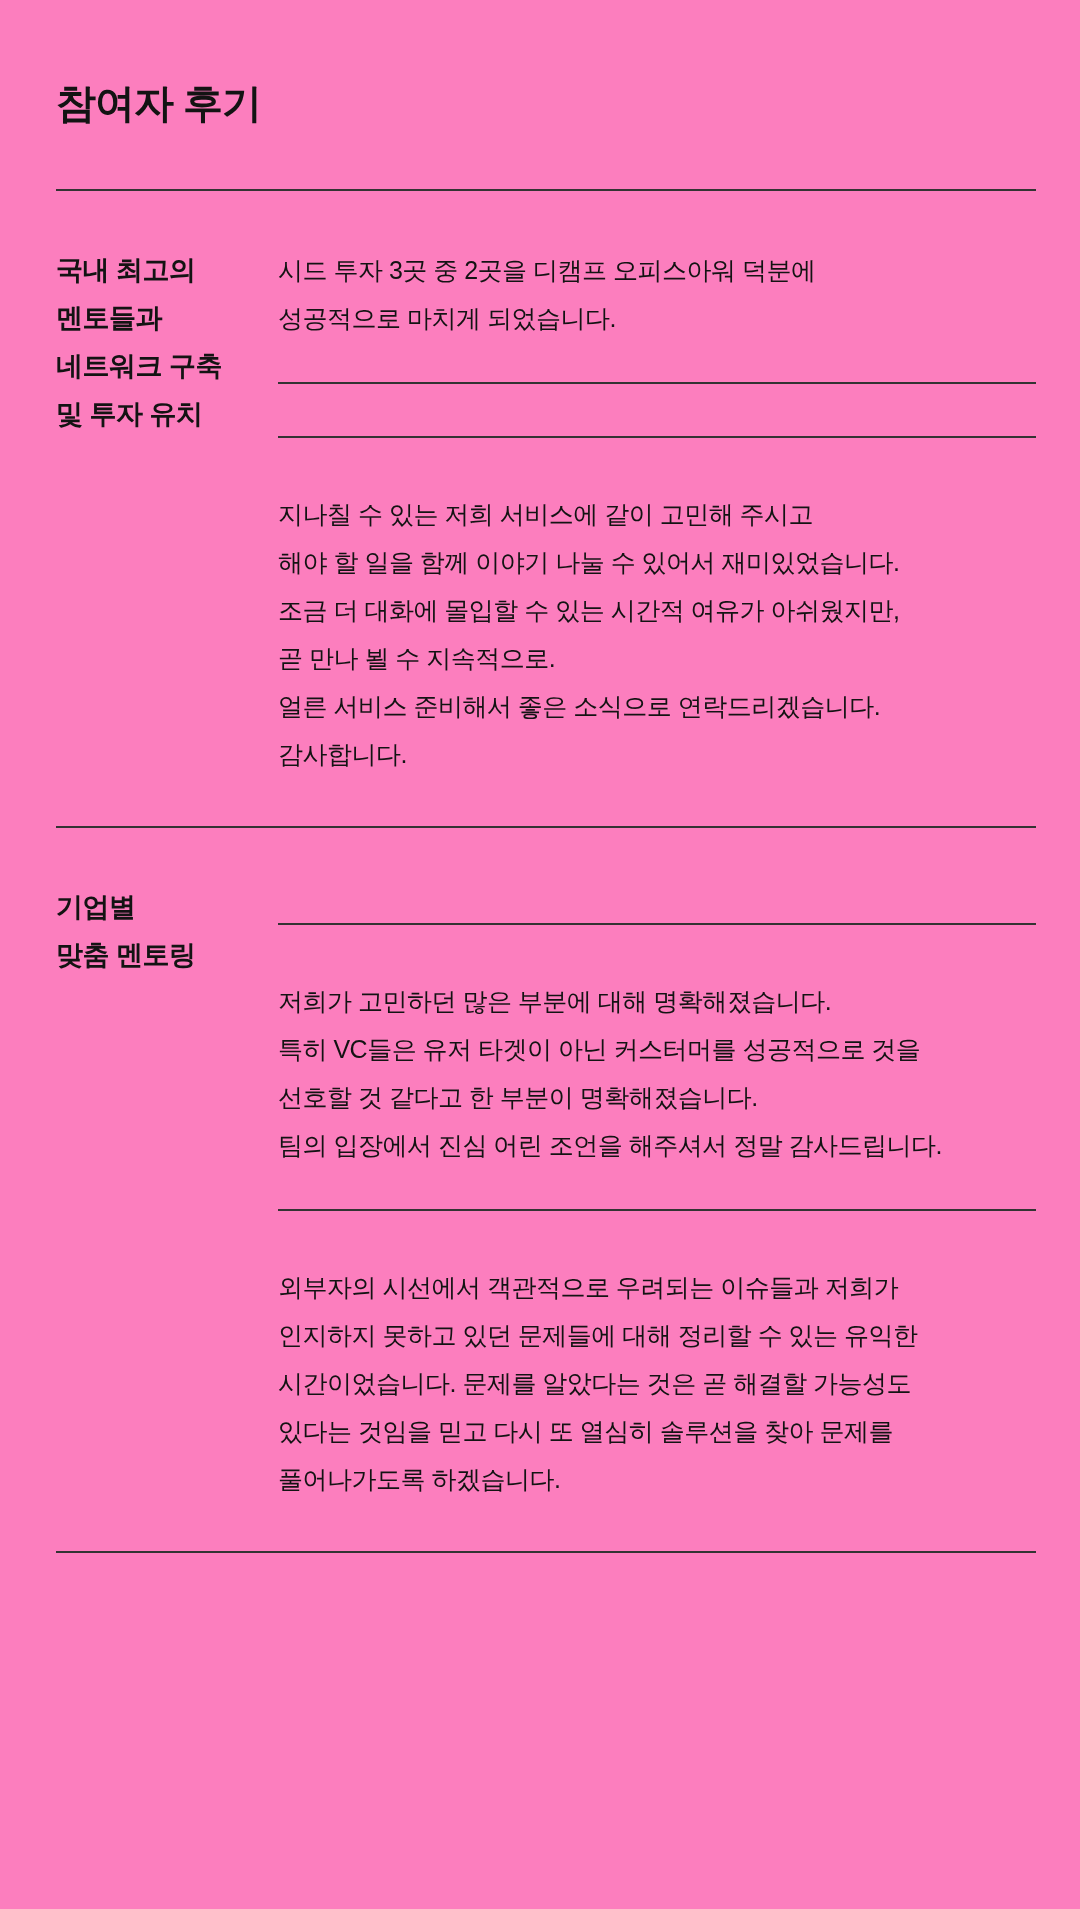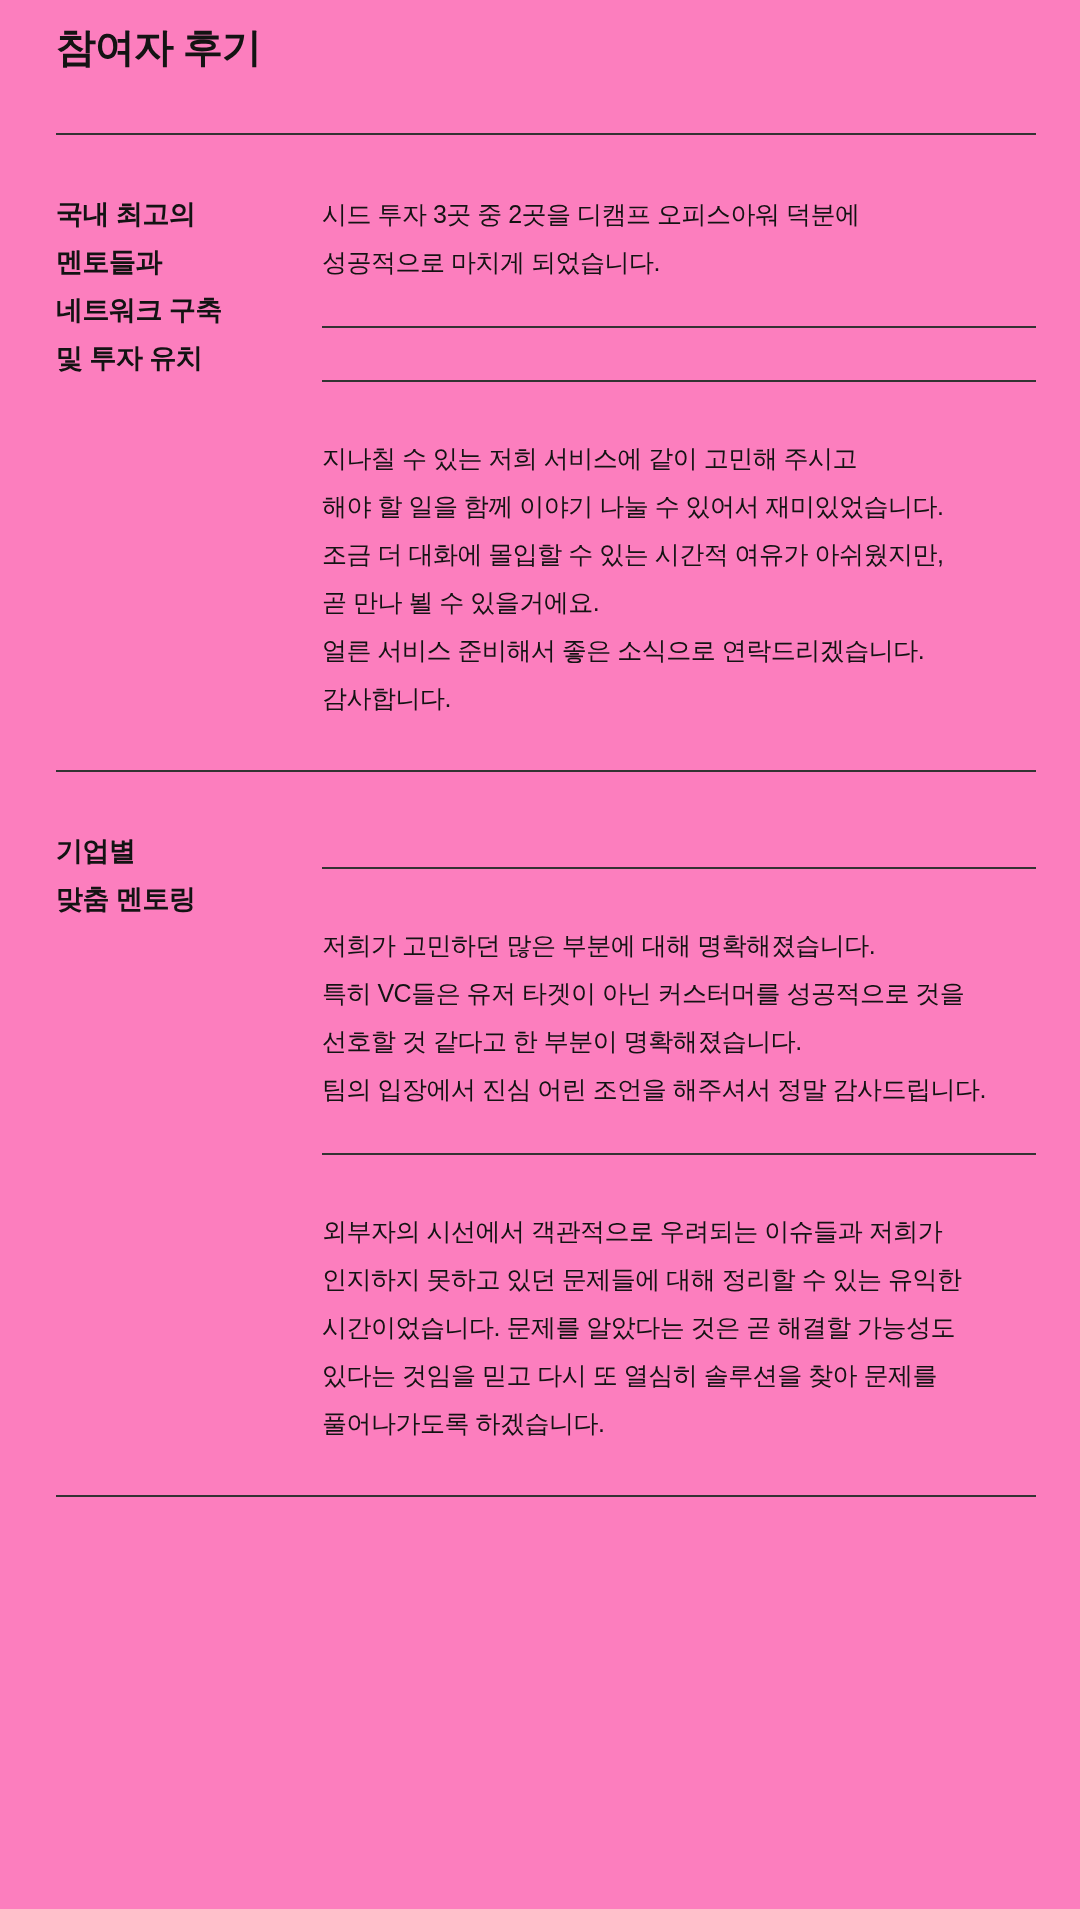--- a/index.html
+++ b/index.html
@@ -9,21 +9,21 @@
     width: 1080px;
     height: 1909px;
     overflow: hidden;
     background: var(--bg-color, #FC7EBE);
     color: var(--text-color, #131313);
     font-family: "Liberation Sans", "DejaVu Sans", sans-serif;
   }
   .page {
     width: 100%;
     height: 100%;
-    padding: 20px 44px 0 56px;
+    padding: 76px 44px 0 56px;
   }
   h1.page-title {
     margin: 0;
     font-size: 40px;
     line-height: 54px;
     font-weight: 800;
     letter-spacing: -1px;
     white-space: pre-line;
   }
   .divider {
@@ -31,21 +31,20 @@
     border-top: 2px solid var(--divider-color, #333333);
   }
   .divider.full.first { margin-top: 59px; }
   .divider.full.mid   { margin-top: 48px; }
   .divider.full.last  { margin-top: 48px; }
   .row {
     margin-top: 55px;
     display: grid;
     grid-template-columns: 222px 1fr;
     align-items: start;
-    gap: 44px;
   }
   h2.group-label {
     margin: 0;
     font-size: 27px;
     line-height: 48px;
     font-weight: 700;
     letter-spacing: -0.5px;
     white-space: pre-line;
   }
   .testimonials { min-width: 0; }
@@ -74,21 +73,21 @@
 네트워크 구축
 및 투자 유치</h2>
     <div class="testimonials">
       <p class="testimonial">시드 투자 3곳 중 2곳을 디캠프 오피스아워 덕분에
 성공적으로 마치게 되었습니다.</p>
       <div class="divider inner"></div>
       <div class="divider inner"></div>
       <p class="testimonial">지나칠 수 있는 저희 서비스에 같이 고민해 주시고
 해야 할 일을 함께 이야기 나눌 수 있어서 재미있었습니다.
 조금 더 대화에 몰입할 수 있는 시간적 여유가 아쉬웠지만,
-곧 만나 뵐 수 있을거에요.
+곧 만나 뵐 수 지속적으로.
 얼른 서비스 준비해서 좋은 소식으로 연락드리겠습니다.
 감사합니다.</p>
     </div>
   </section>
 
   <div class="divider full mid"></div>
 
   <section class="row">
     <h2 class="group-label">기업별
 맞춤 멘토링</h2>

